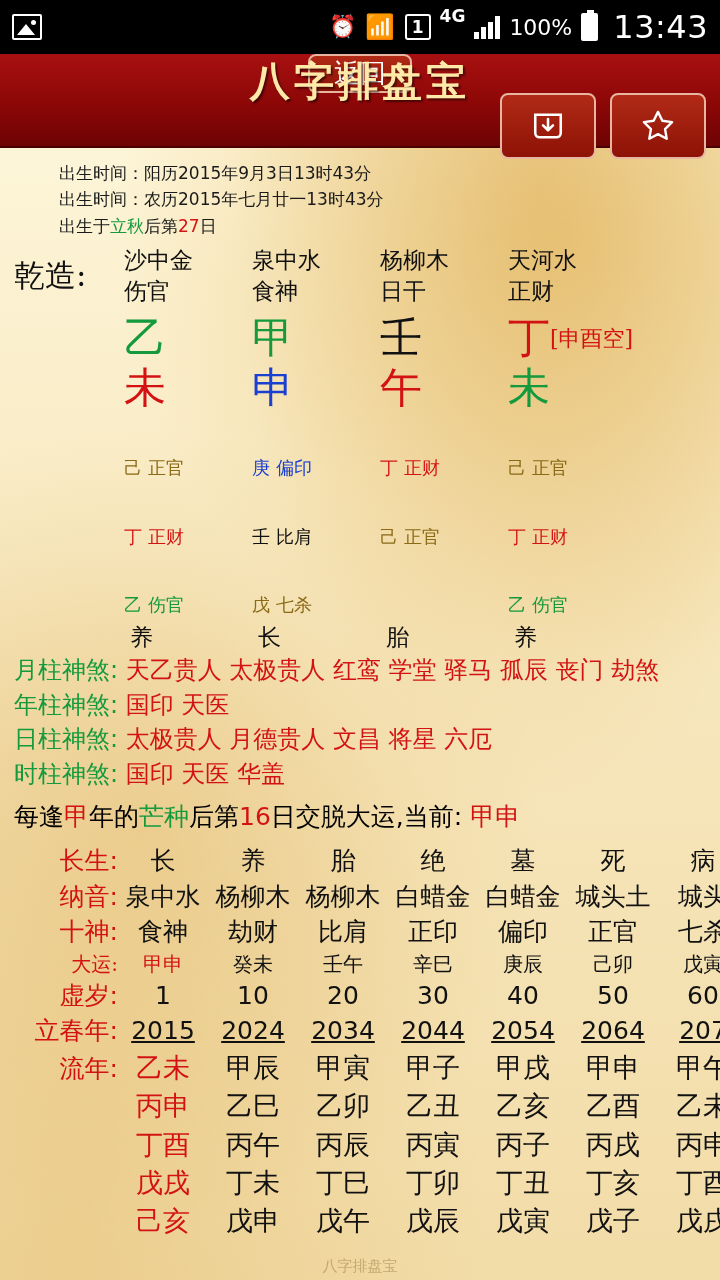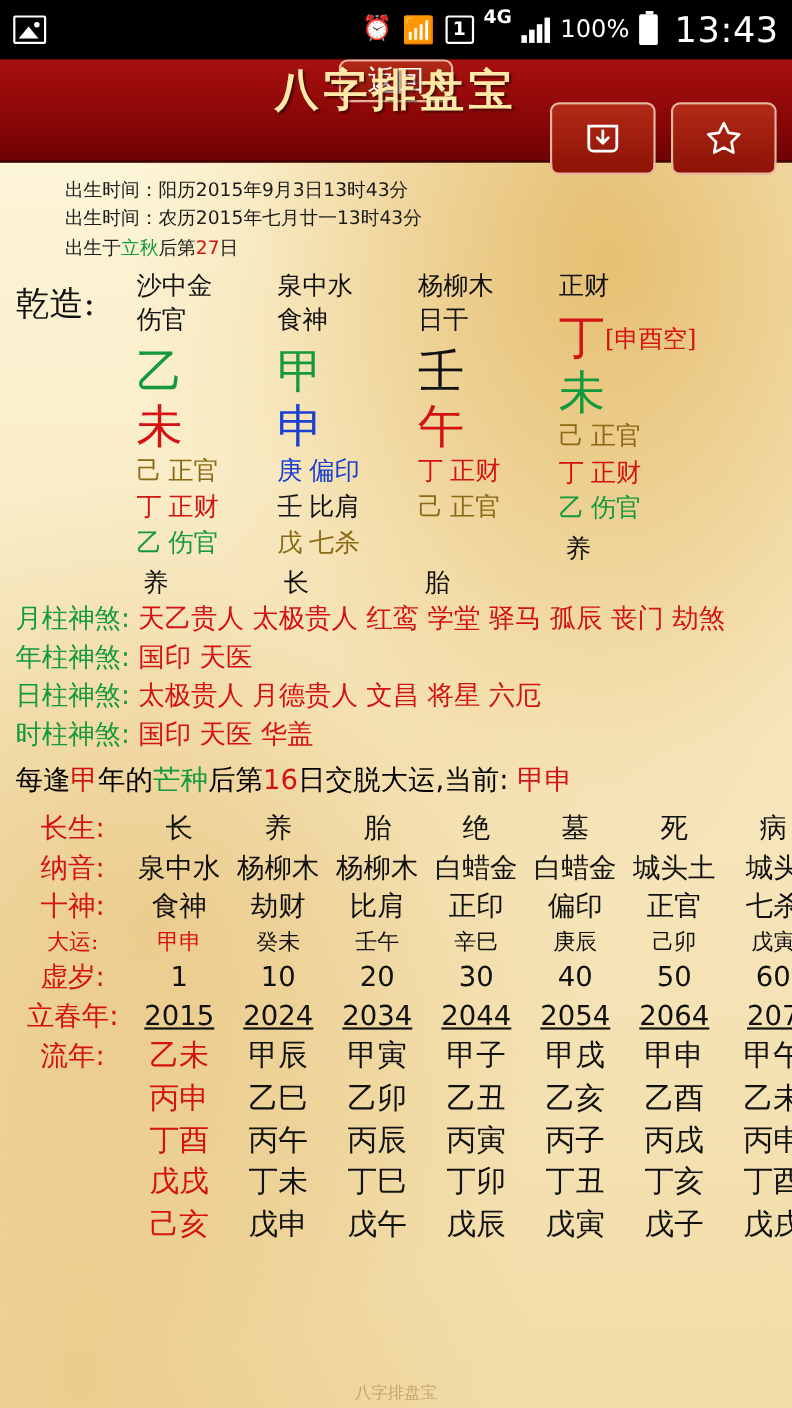--- a/index.html
+++ b/index.html
@@ -246,22 +246,23 @@
     font-family: "DejaVu Serif", "Liberation Serif", serif;
     line-height: 1.18;
     margin-top: 6px;
   }
   .col .branch {
     font-size: 42px;
     font-family: "DejaVu Serif", "Liberation Serif", serif;
     line-height: 1.18;
   }
   .col .hidden {
-    font-size: 23px;
+    font-size: 18px;
     line-height: 1.42;
+    margin-top: 43px;
   }
   .col .hidden .hs { margin-right: 6px; }
   .col .stage {
     font-size: 23px;
     color: #111;
     margin-top: 4px;
     padding-left: 6px;
   }
   .kong {
     font-size: 22px;
@@ -295,21 +296,21 @@
   .trow {
     display: flex;
     align-items: baseline;
     line-height: 1.42;
   }
   .thead {
     width: 104px;
     flex: 0 0 auto;
     font-size: 25px;
     color: #d31313;
-    text-align: center;
+    text-align: right;
   }
   .tcell {
     width: 90px;
     flex: 0 0 auto;
     text-align: center;
     font-size: 25px;
     color: #111;
   }
   .row-dayun .tcell, .row-dayun .thead {
     font-size: 20px;
@@ -414,20 +415,21 @@
         <div class="tenrel">日干</div>
         <div class="stem black">壬</div>
         <div class="branch red">午</div>
         <div class="hidden red"><span class="hs">丁</span><span>正财</span></div>
         <div class="hidden brown"><span class="hs">己</span><span>正官</span></div>
         <div class="hidden">&nbsp;</div>
         <div class="stage">胎</div>
       </div>
 
       <div class="col">
+        <div class="nayin">天河水</div>
         <div class="tenrel">正财</div>
         <div class="stem red"><span>丁</span><span class="kong">[申酉空]</span></div>
         <div class="branch green">未</div>
         <div class="hidden brown"><span class="hs">己</span><span>正官</span></div>
         <div class="hidden red"><span class="hs">丁</span><span>正财</span></div>
         <div class="hidden green"><span class="hs">乙</span><span>伤官</span></div>
         <div class="stage">养</div>
       </div>
 
     </div>

